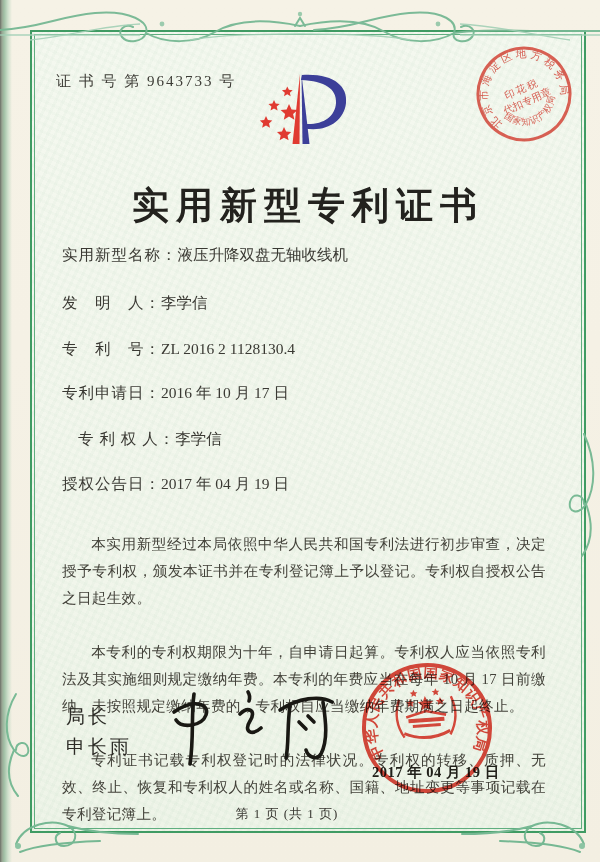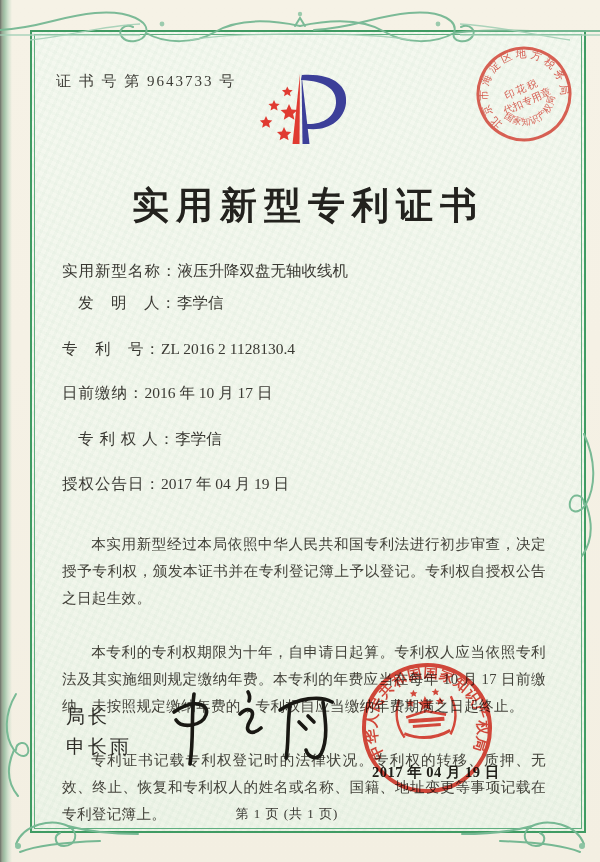--- a/index.html
+++ b/index.html
@@ -27,21 +27,21 @@
   .frame-inner { position:absolute; inset:2px; border:1px solid #5fae7f; }
   .ornament { position:absolute; pointer-events:none; }
   
   .cert-no { position:absolute; left:56px; top:72px; font-size:15px; letter-spacing:2px; color:#3d3c36; }
   .logo { position:absolute; left:243px; top:70px; width:126px; height:92px; }
   .title { position:absolute; left:30px; top:160px; width:556px; text-align:center;
     font-size:37px; font-weight:bold; letter-spacing:7px; color:#23221e;margin-top:21px; }
   .fields { position:absolute; left:62px; top:245px; width:480px; font-size:15.5px; color:#3a3933; }
   .field-row { position:absolute; left:0; white-space:nowrap; }
   .field-row .lab { letter-spacing:1px; }
-  .f0 { top:16px; } .f1 { top:48px;margin-left:16px; } .f2 { top:94px; } .f3 { top:138px; } .f4 { top:184px;margin-left:16px; } .f5 { top:229px; }
+  .f0 { top:0px; } .f1 { top:48px; } .f2 { top:94px; } .f3 { top:138px; } .f4 { top:184px;margin-left:16px; } .f5 { top:229px; }
   .body-text { position:absolute; left:62px; top:504px; width:484px;
     font-size:14.6px; line-height:27px; text-align:justify; color:#43423a; letter-spacing:.3px; }
   .body-text p { text-indent:2em;margin-top:27px; }
   .sign-block { position:absolute; left:66px; top:702px; font-family:"Liberation Sans","DejaVu Sans",sans-serif;
     font-size:19px; letter-spacing:3px; color:#2c2b26; line-height:30px; }
   .signature-svg { position:absolute; left:160px; top:680px; width:190px; height:95px; }
   .seal-date { position:absolute; left:372px; top:763px; width:140px; font-size:14.5px; font-weight:bold;
     letter-spacing:.5px; color:#21201a; }
   .seal { position:absolute; left:357px; top:658px; width:140px; height:140px;
     mix-blend-mode:multiply; opacity:.92; transform:rotate(-4deg); }
@@ -126,21 +126,21 @@
     <path d="M58.5 4 L59.5 74 L66.5 74 Z" fill="#3c3f99"></path>
     <path fill="#3c3f99" d="M59 5 C90 3 105 16 103 33 C101 52 82 63 60 58 L62 54 C80 55 92 47 93 33 C94 19 82 11 58 10 Z"></path>
   </svg>
 
   <div class="title">实用新型专利证书</div>
 
   <div class="fields">
     <div class="field-row f0"><span class="lab">实用新型名称：</span><span>液压升降双盘无轴收线机</span></div>
     <div class="field-row f1"><span class="lab">发　明　人：</span><span>李学信</span></div>
     <div class="field-row f2"><span class="lab">专　利　号：</span><span>ZL 2016 2 1128130.4</span></div>
-    <div class="field-row f3"><span class="lab">日前缴纳：</span><span>2016 年 10 月 17 日</span></div>
+    <div class="field-row f3"><span class="lab">专利申请日：</span><span>2016 年 10 月 17 日</span></div>
     <div class="field-row f4"><span class="lab">专 利 权 人：</span><span>李学信</span></div>
     <div class="field-row f5"><span class="lab">授权公告日：</span><span>2017 年 04 月 19 日</span></div>
   </div>
 
   <div class="body-text">
     <p>本实用新型经过本局依照中华人民共和国专利法进行初步审查，决定授予专利权，颁发本证书并在专利登记簿上予以登记。专利权自授权公告之日起生效。</p>
     <p>本专利的专利权期限为十年，自申请日起算。专利权人应当依照专利法及其实施细则规定缴纳年费。本专利的年费应当在每年 10 月 17 日前缴纳。未按照规定缴纳年费的，专利权自应当缴纳年费期满之日起终止。</p>
     <p>专利证书记载专利权登记时的法律状况。专利权的转移、质押、无效、终止、恢复和专利权人的姓名或名称、国籍、地址变更等事项记载在专利登记簿上。</p>
   </div>
 

